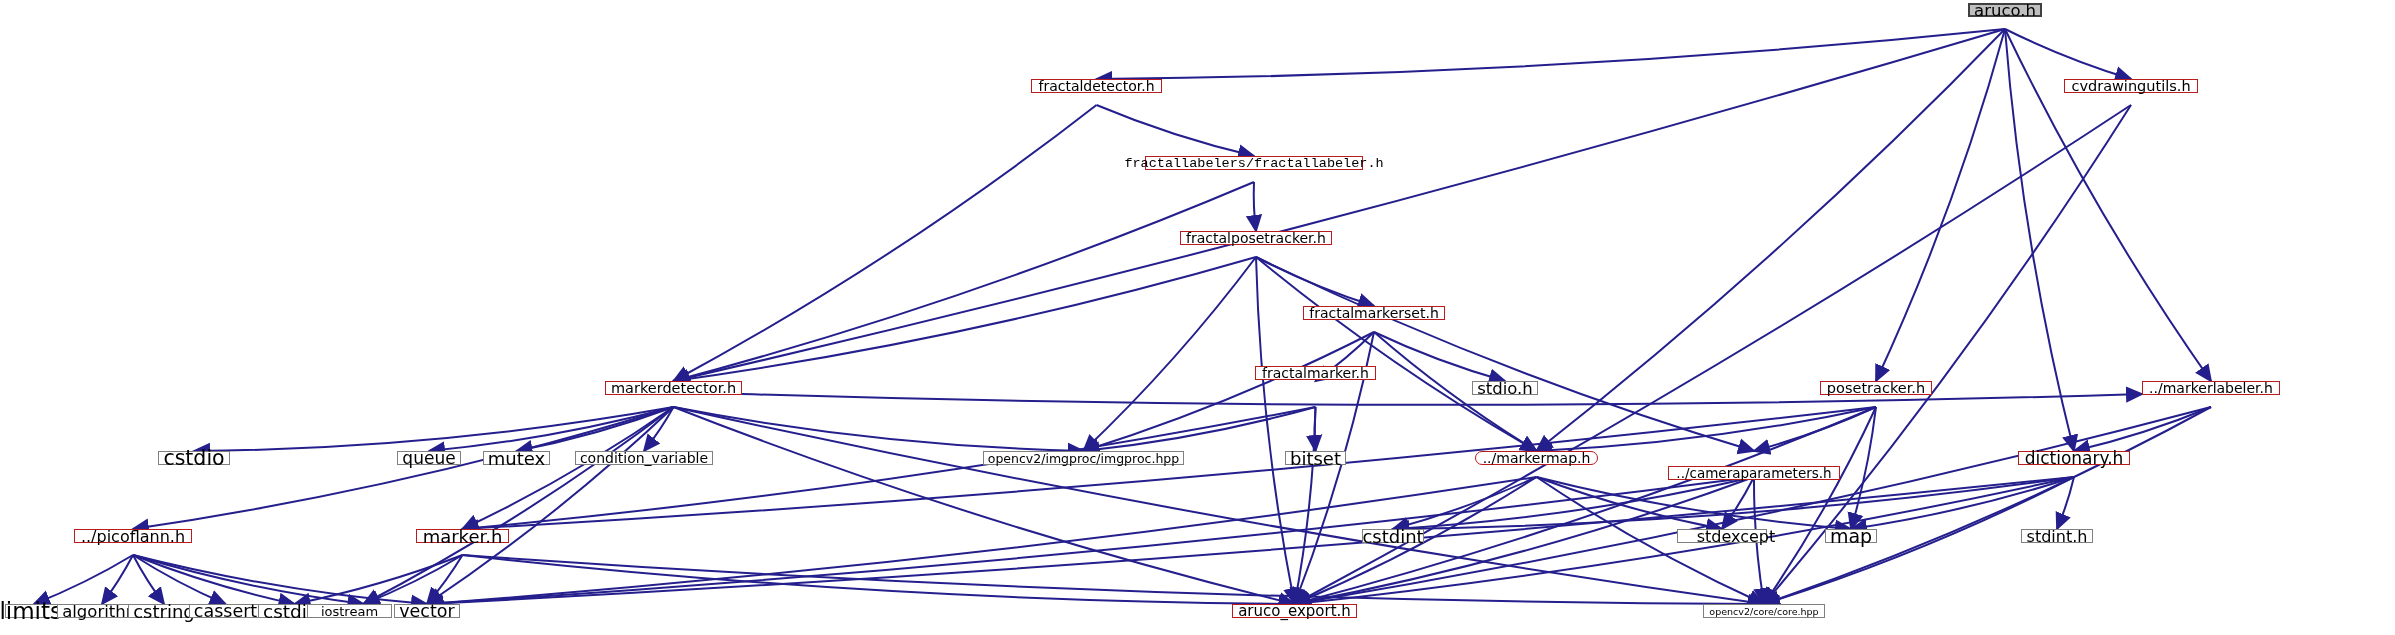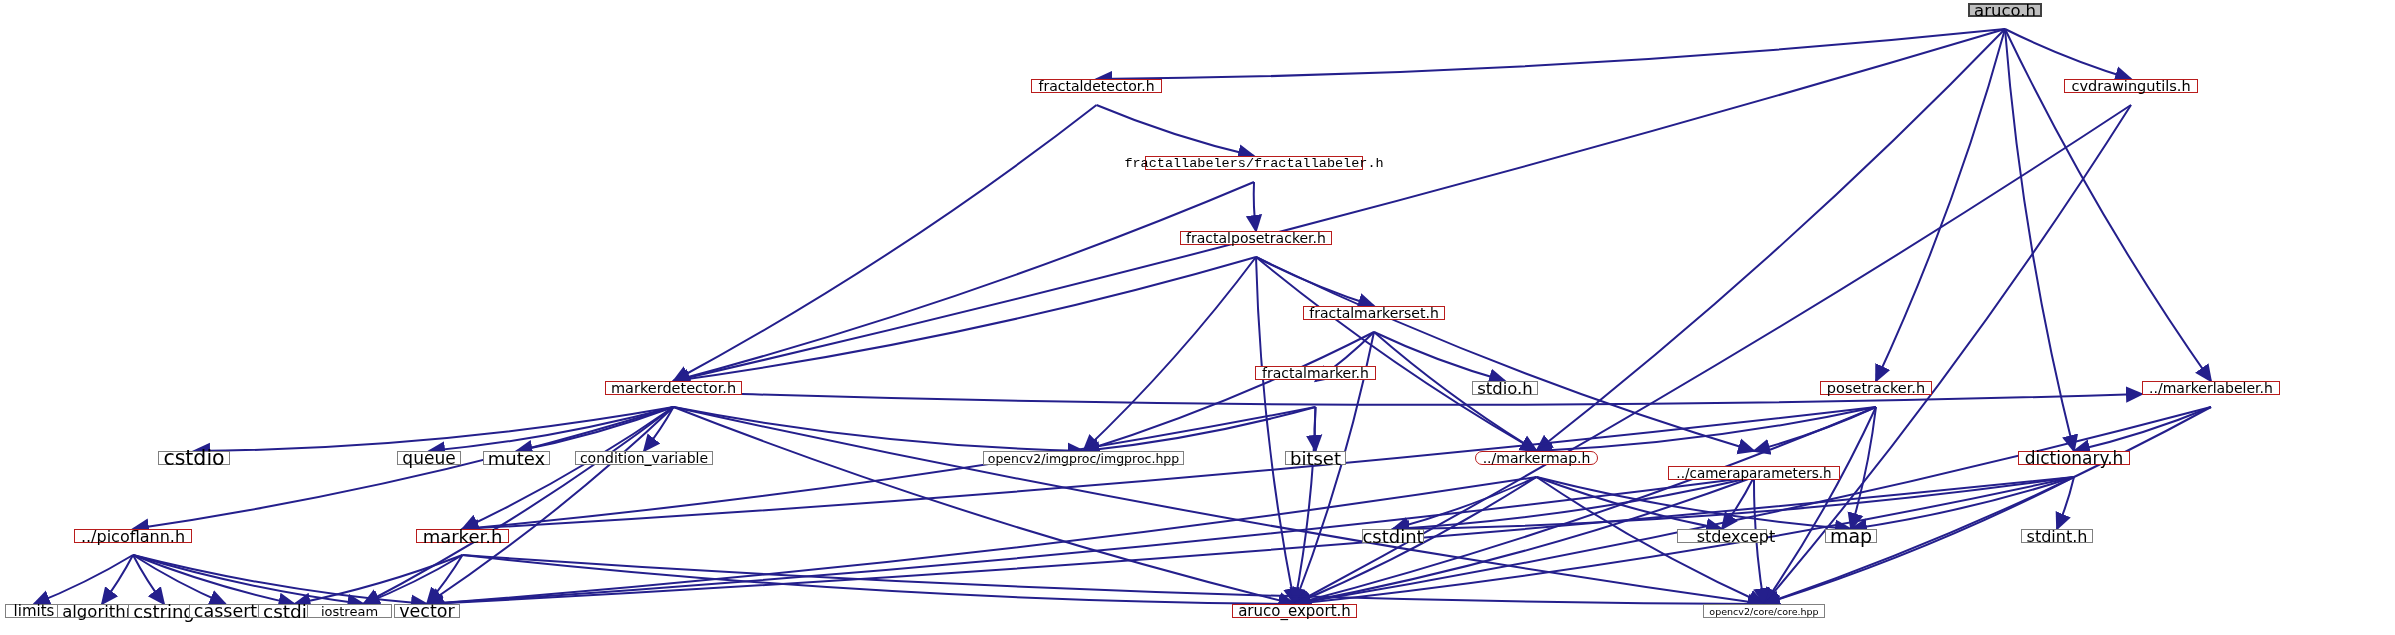--- a/index.html
+++ b/index.html
@@ -175,21 +175,21 @@
       </div>
       <div class="node " style="left: 1677px; top: 529px; width: 90px; font-size: 16px; padding-left: 28px;">
         <span>stdexcept</span>
       </div>
       <div class="node " style="left: 1825px; top: 529px; width: 52px; font-size: 19px;">
         <span>map</span>
       </div>
       <div class="node " style="left: 2021px; top: 529px; width: 72px; font-size: 16px;">
         <span>stdint.h</span>
       </div>
-      <div class="node " style="left: 5px; top: 604px; width: 58px; font-size: 15px;">
+      <div class="node " style="left: 5px; top: 604px; width: 58px; font-size: 23px; justify-content: flex-end;">
         <span>limits</span>
       </div>
       <div class="node " style="left: 57px; top: 604px; width: 90px; font-size: 16.5px;">
         <span>algorithm</span>
       </div>
       <div class="node " style="left: 128px; top: 604px; width: 72px; font-size: 18px;">
         <span>cstring</span>
       </div>
       <div class="node " style="left: 189px; top: 604px; width: 73px; font-size: 17.5px;">
         <span>cassert</span>

